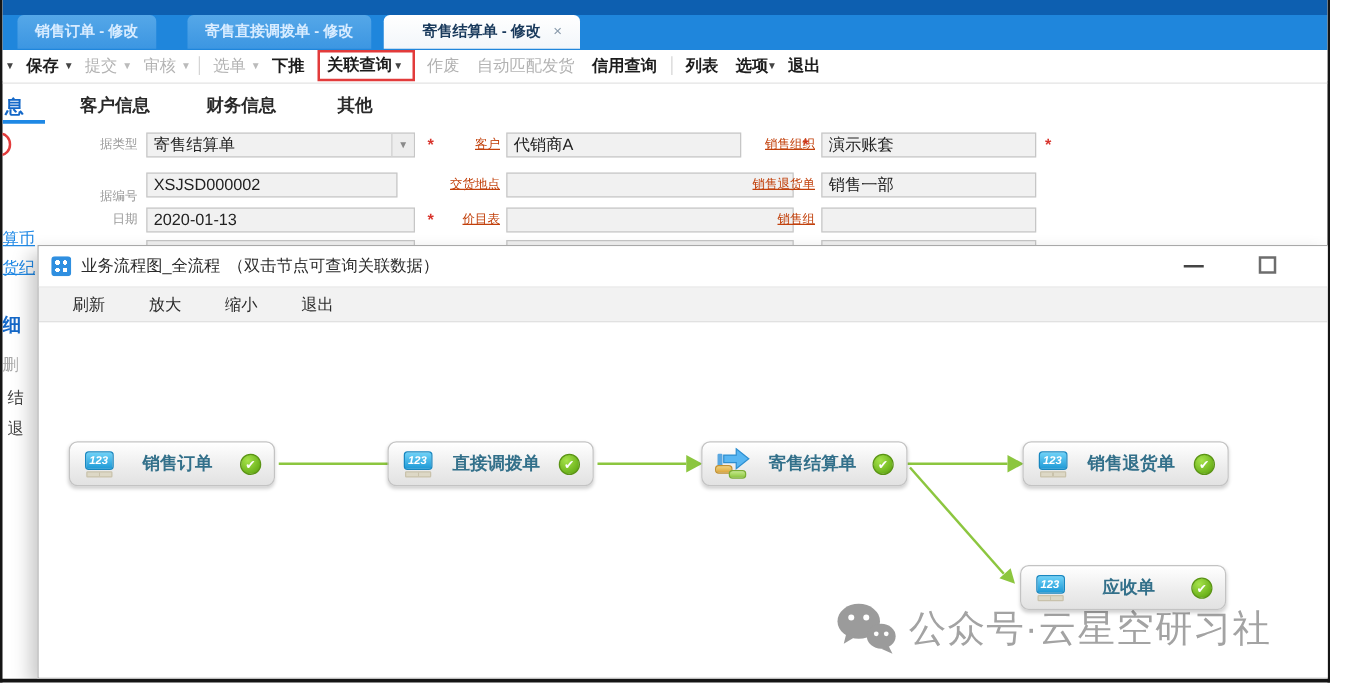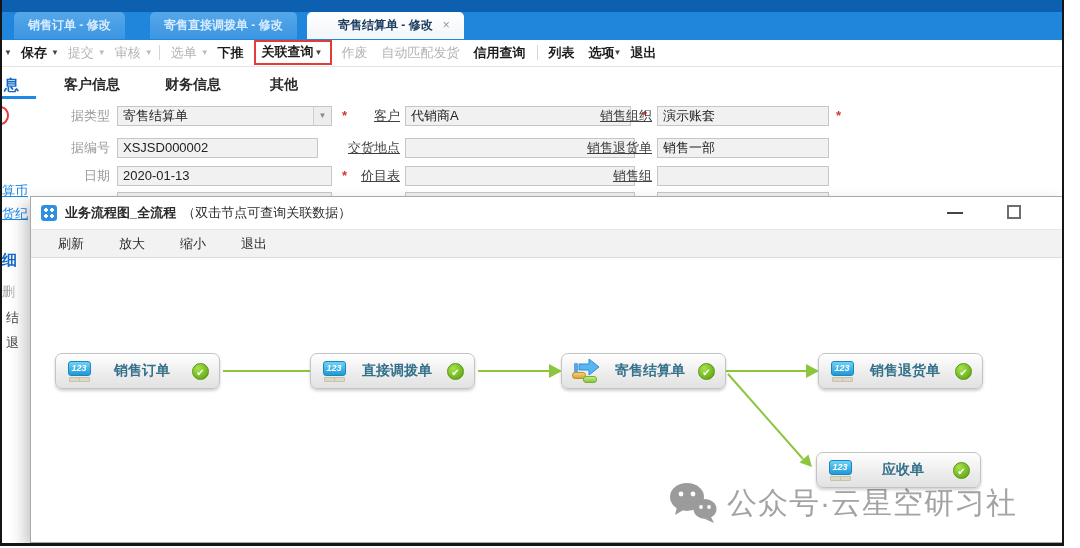--- a/index.html
+++ b/index.html
@@ -29,22 +29,22 @@
   .redbox .tb { margin:0 4px 0 1px; }
   .hr1 { position:absolute; left:0; top:66px; width:100%; height:1px; background:#e3e3e3; }
 
   
   .sectabs { position:absolute; left:0; top:76px; width:100%; height:24px; font-size:14px; font-weight:bold; color:#2a2a2a; }
   .sectab { position:absolute; top:0; }
   .sectab.part { color:#1468c8; font-size:15px; }
   .secul { position:absolute; left:0; top:20px; width:34px; height:3px; background:#1e88e5; }
 
   
-  .lbl { position:absolute; font-size:13px; color:#9a9a9a; text-align:right; line-height:20px; }
-  .lbl.link { color:#404040; text-decoration:underline; }
+  .lbl { position:absolute; font-size:10px; color:#9a9a9a; text-align:right; line-height:20px; }
+  .lbl.link { color:#c2410c; text-decoration:underline; }
   .fld { position:absolute; height:20px; background:#f1f1f1; border:1px solid #c6c6c6;
          font-size:13px; line-height:18px; padding:0 5px; color:#222; overflow:hidden; white-space:nowrap; }
   .fld .ddwrap { position:absolute; right:0; top:0; width:18px; height:18px; border-left:1px solid #cfcfcf;
                  color:#8a8a8a; font-size:8px; text-align:center; line-height:18px; background:#ededed; }
   .req { position:absolute; color:#d8342c; font-size:13px; font-weight:bold; line-height:20px; }
   .redarc { position:absolute; left:-10px; top:106px; width:17px; height:19px;
             border:2px solid #e23b3b; border-radius:50%; }
 
   
   .frag { position:absolute; font-size:13px; white-space:nowrap; }
@@ -57,21 +57,21 @@
   .popup { position:absolute; left:28px; top:196px; width:1034px; height:347px; background:#fff;
            border:1px solid #a9a9a9; box-shadow:-6px 6px 14px rgba(0,0,0,0.22); z-index:10; }
   .ptitle { position:relative; height:32px; display:flex; align-items:center; padding:0 10px;
             background:#fff; font-size:13px; color:#2b2b2b; }
   .picon { width:16px; height:16px; border-radius:3px; margin-right:8px; flex:0 0 auto;
            background:#2f8fe0;
            background-image:radial-gradient(circle 2px at 5px 5px,#fff 95%,transparent),
                             radial-gradient(circle 2px at 11px 5px,#fff 95%,transparent),
                             radial-gradient(circle 2px at 5px 11px,#fff 95%,transparent),
                             radial-gradient(circle 2px at 11px 11px,#fff 95%,transparent); }
-  .ptxt { font-weight:bold; }
+  .ptxt { font-weight:normal; }
   .phint { margin-left:6px; color:#2b2b2b; }
   .winbtn-min { position:absolute; right:100px; top:15px; width:16px; height:0; border-top:2px solid #444; }
   .winbtn-max { position:absolute; right:42px; top:8px; width:14px; height:14px; border:2px solid #6d6d6d; background:#fff; }
   .ptoolbar { height:29px; background:#f2f2f2; border-top:1px solid #e8e8e8; border-bottom:1px solid #dcdcdc;
               display:flex; align-items:center; padding-left:12px; font-size:13px; color:#2b2b2b; }
   .ptb { margin-right:20px;margin-left:15px; }
   .pcontent { position:relative; width:100%; height:284px; background:#fff; overflow:hidden; }
   .flowsvg { position:absolute; left:0; top:0; z-index:2; }
 
   
@@ -150,27 +150,27 @@
 
   <div class="redarc"></div>
 
   <div class="lbl" style="left:0;top:106px;width:108px;">据类型</div>
   <div class="fld" style="left:115px;top:106px;width:215px;">
     <span>寄售结算单</span>
     <span class="ddwrap">▼</span>
   </div>
   <div class="req" style="left:340px;top:106px;">*</div>
   <div class="lbl link" style="left:320px;top:106px;width:78px;">客户</div>
-  <div class="fld" style="left:403px;top:106px;width:226px;">代销商A</div>
+  <div class="fld" style="left:403px;top:106px;width:188px;">代销商A</div>
   <div class="req" style="left:640px;top:106px;">*</div>
   <div class="lbl link" style="left:575px;top:106px;width:75px;">销售组织</div>
   <div class="fld" style="left:655px;top:106px;width:172px;">演示账套</div>
   <div class="req" style="left:834px;top:106px;">*</div>
 
-  <div class="lbl" style="left:0;top:138px;width:108px;font-family:Liberation Serif, serif;">据编号</div>
+  <div class="lbl" style="left:0;top:148px;width:108px;font-family:Liberation Serif, serif;">据编号</div>
   <div class="fld" style="left:115px;top:138px;width:201px;">XSJSD000002</div>
   <div class="lbl link" style="left:320px;top:138px;width:78px;">交货地点</div>
   <div class="fld" style="left:403px;top:138px;width:230px;"></div>
   <div class="lbl link" style="left:575px;top:138px;width:75px;">销售退货单</div>
   <div class="fld" style="left:655px;top:138px;width:172px;">销售一部</div>
 
   <div class="lbl" style="left:0;top:166px;width:108px;">日期</div>
   <div class="fld" style="left:115px;top:166px;width:215px;">2020-01-13</div>
   <div class="req" style="left:340px;top:166px;">*</div>
   <div class="lbl link" style="left:320px;top:166px;width:78px;">价目表</div>

